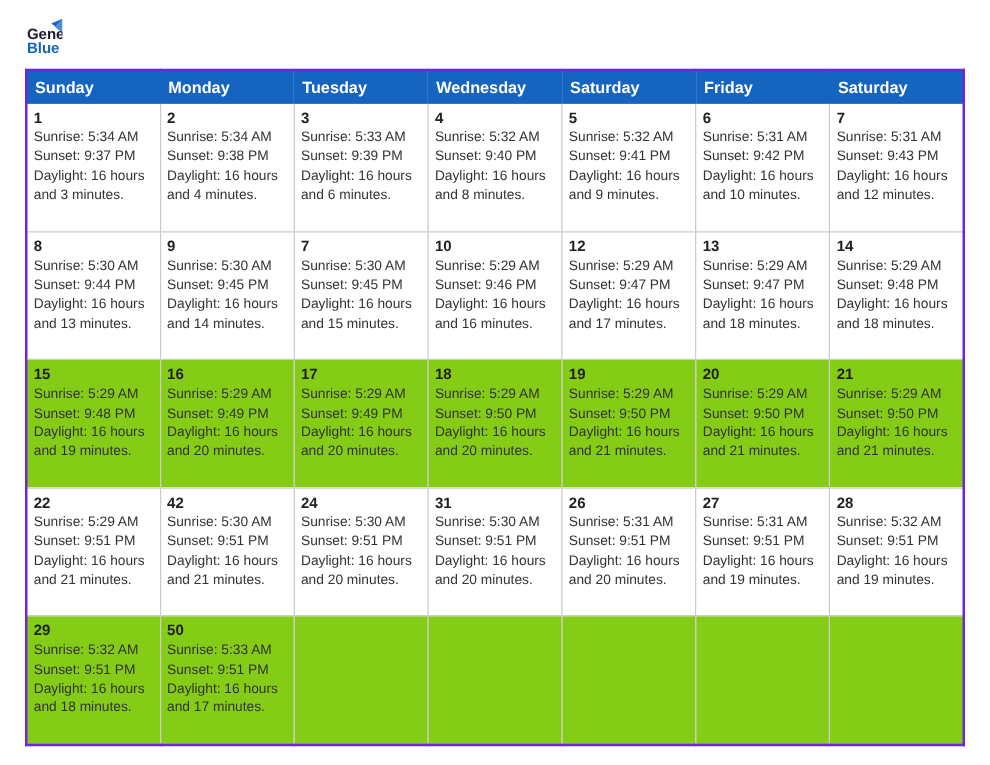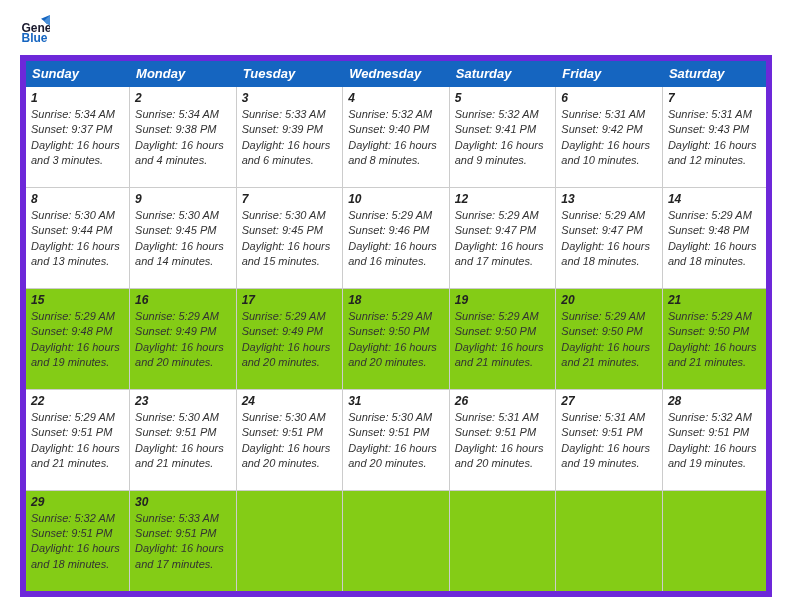--- a/index.html
+++ b/index.html
@@ -39,25 +39,24 @@
       font-size: 28px;
       font-weight: bold;
       color: #1a1a2e;
     }
     .location {
       font-size: 13px;
       color: #333;
     }
     .calendar {
       flex: 1;
-      border: 6px solid #6d28d9;
+      border: 2px solid #6d28d9;
       border-collapse: collapse;
       width: 100%;
       table-layout: fixed;
-      font-style: italic;
     }
     .calendar th {
       background-color: #1565C0;
       color: #fff;
       text-align: left;
       padding: 5px 6px;
       font-size: 13px;
       font-weight: bold;
       border: 1px solid #1565C0;
     }
@@ -219,21 +218,21 @@
     <span class="day-num">21</span>
     <span class="day-detail">Sunrise: 5:29 AM<br>Sunset: 9:50 PM<br>Daylight: 16 hours and 21 minutes.</span>
   </td>
         </tr>
         <tr>
           <td>
     <span class="day-num">22</span>
     <span class="day-detail">Sunrise: 5:29 AM<br>Sunset: 9:51 PM<br>Daylight: 16 hours and 21 minutes.</span>
   </td>
           <td>
-    <span class="day-num">23</span>
+    <span class="day-num">42</span>
     <span class="day-detail">Sunrise: 5:30 AM<br>Sunset: 9:51 PM<br>Daylight: 16 hours and 21 minutes.</span>
   </td>
           <td>
     <span class="day-num">24</span>
     <span class="day-detail">Sunrise: 5:30 AM<br>Sunset: 9:51 PM<br>Daylight: 16 hours and 20 minutes.</span>
   </td>
           <td>
     <span class="day-num">31</span>
     <span class="day-detail">Sunrise: 5:30 AM<br>Sunset: 9:51 PM<br>Daylight: 16 hours and 20 minutes.</span>
   </td>
@@ -249,21 +248,21 @@
     <span class="day-num">28</span>
     <span class="day-detail">Sunrise: 5:32 AM<br>Sunset: 9:51 PM<br>Daylight: 16 hours and 19 minutes.</span>
   </td>
         </tr>
         <tr class="row-shaded">
           <td>
     <span class="day-num">29</span>
     <span class="day-detail">Sunrise: 5:32 AM<br>Sunset: 9:51 PM<br>Daylight: 16 hours and 18 minutes.</span>
   </td>
           <td>
-    <span class="day-num">30</span>
+    <span class="day-num">50</span>
     <span class="day-detail">Sunrise: 5:33 AM<br>Sunset: 9:51 PM<br>Daylight: 16 hours and 17 minutes.</span>
   </td>
           <td class="empty-cell"></td>
           <td class="empty-cell"></td>
           <td class="empty-cell"></td>
           <td class="empty-cell"></td>
           <td class="empty-cell"></td>
         </tr>
       </tbody>
   </table>

